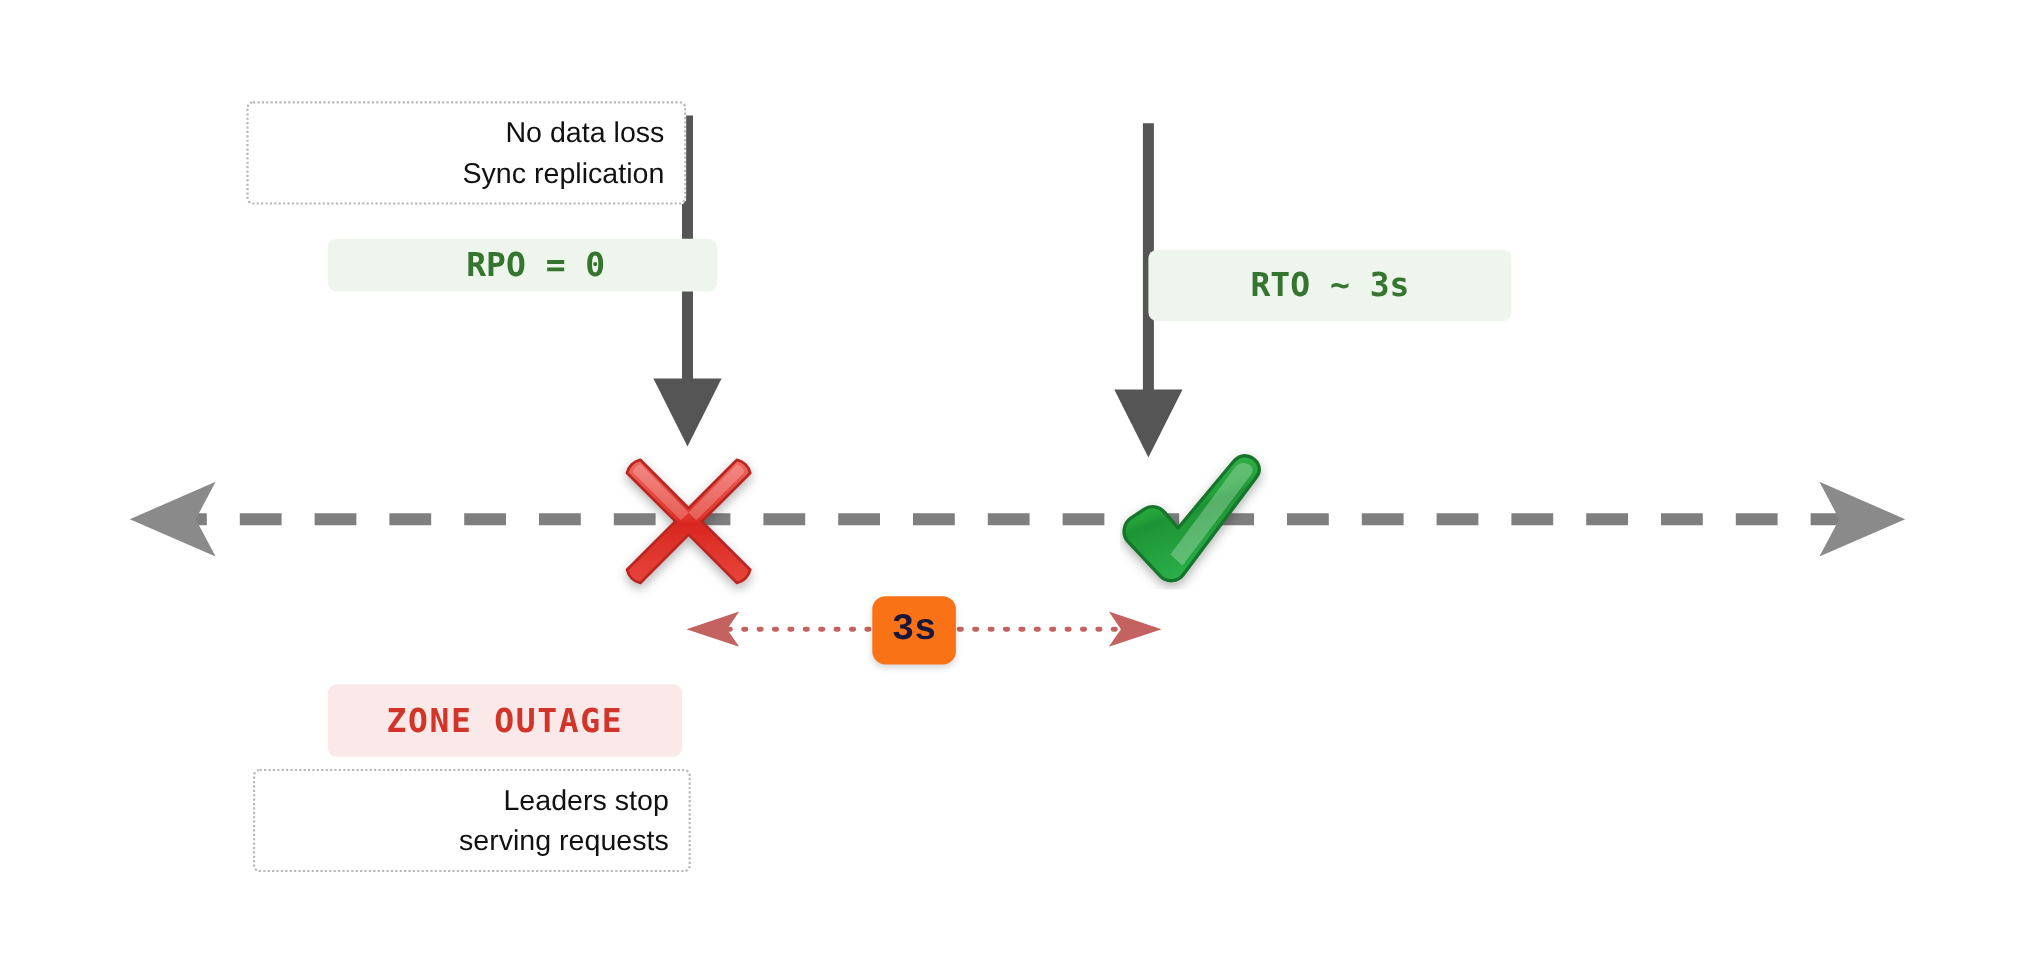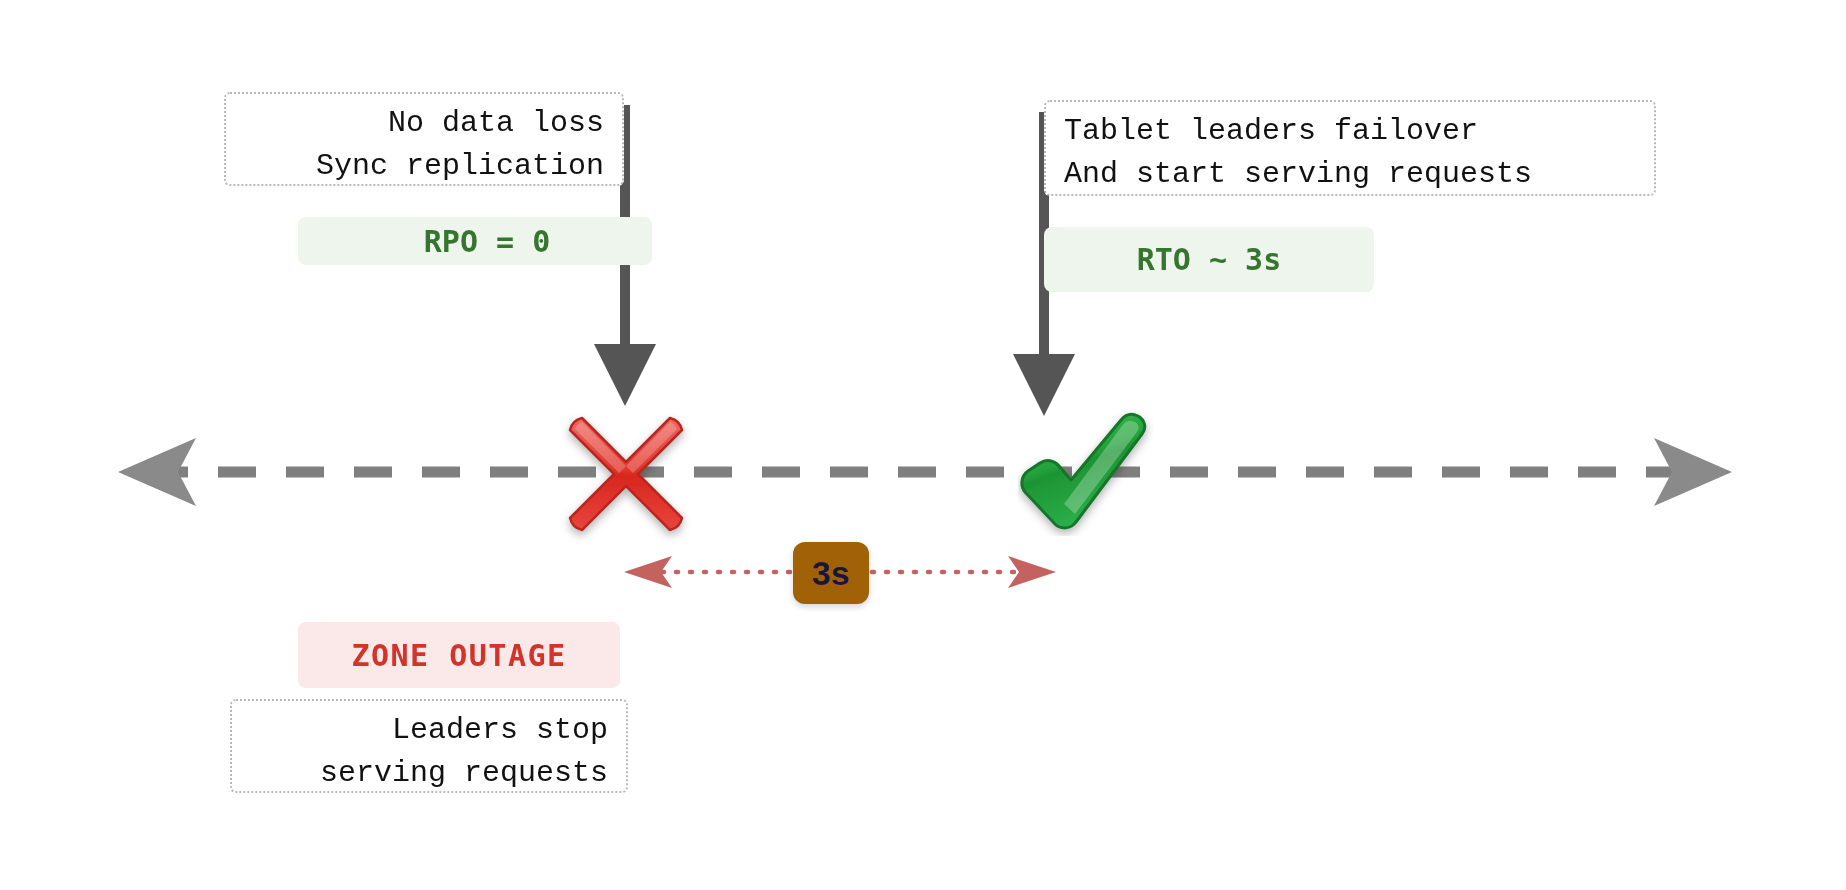--- a/index.html
+++ b/index.html
@@ -19,22 +19,22 @@
   }
 
   
   .note-box {
     position: absolute;
     border: 2px dotted #b8b8b8;
     border-radius: 6px;
     background: #ffffff;
     box-sizing: border-box;
     padding: 8px 18px 10px 18px;
-    font-family: Liberation Mono, monospace;
-    font-size: 30px;
+    font-family: Liberation Sans, sans-serif;
+    font-size: 26px;
     line-height: 1.42;
     color: #111111;
     white-space: pre;
     z-index: 6;
   }
   .note-box.align-right { text-align: right; }
   .note-box.align-left  { text-align: left; }
 
   
   .metric-badge {
@@ -64,24 +64,24 @@
     display: flex;
     align-items: center;
     justify-content: center;
     white-space: pre;
     z-index: 4;
   }
 
   
   .duration-chip {
     position: absolute;
-    background: #a16207;
+    background: #f97316;
     border-radius: 12px;
     color: #18163a;
-    font-family: Liberation Sans, sans-serif;
+    font-family: Liberation Mono, monospace;
     font-weight: bold;
     font-size: 34px;
     display: flex;
     align-items: center;
     justify-content: center;
     box-shadow: 0 3px 6px rgba(0,0,0,0.16);
     z-index: 9;
   }
 
   
@@ -128,22 +128,20 @@
       <line x1="1044" y1="112" x2="1044" y2="382" stroke="#555555" stroke-width="10"></line>
       <path d="M 1044 416 L 1013 354 L 1075 354 Z" fill="#555555"></path>
     </g>
   </svg>
 
   <div class="note-box align-right" style="left:224px; top:92px; width:400px; height:94px;">No data loss
 Sync replication</div>
 
   <div class="metric-badge" style="left:298px; top:217px; width:330px; height:48px;padding-left:24px;">RPO = 0</div>
 
-  <div class="note-box align-left" style="left:1044px; top:100px; width:612px; height:96px;">Tablet leaders failover
-And start serving requests</div>
 
   <div class="metric-badge" style="left:1044px; top:227px; width:330px; height:65px;">RTO ~ 3s</div>
 
   <div class="marker" style="left:556px; top:404px; width:140px; height:140px;">
     <svg width="140" height="140" viewBox="0 0 140 140" xmlns="http://www.w3.org/2000/svg">
       <defs>
         <linearGradient id="xgrad" x1="0" y1="0" x2="0" y2="1">
           <stop offset="0%" stop-color="#ef6a62"></stop>
           <stop offset="46%" stop-color="#e0352c"></stop>
           <stop offset="52%" stop-color="#d8271f"></stop>

